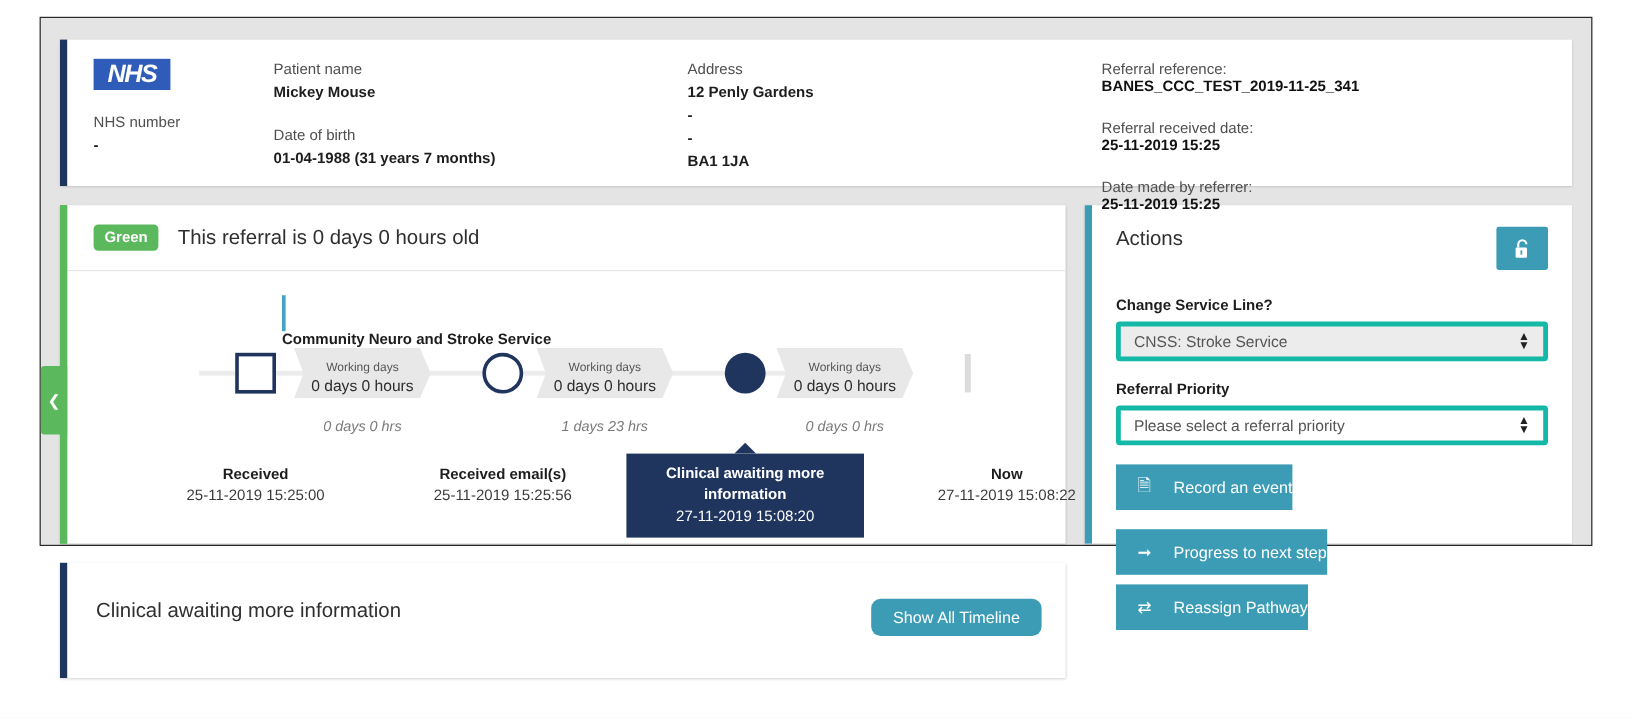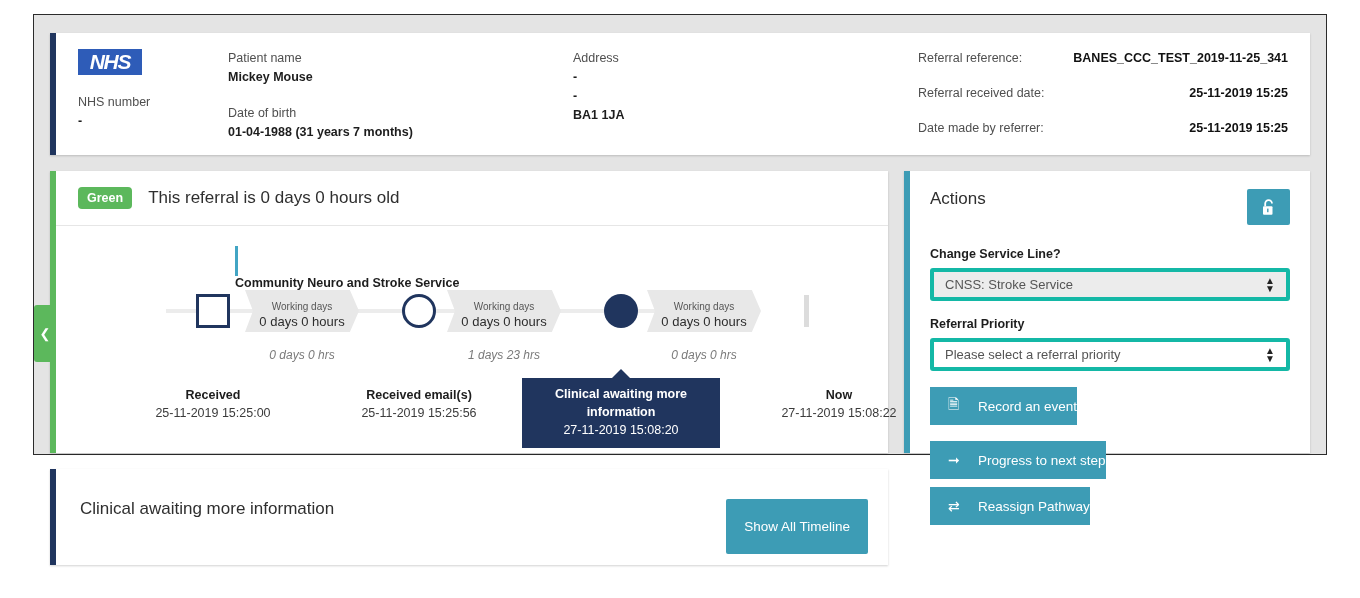--- a/index.html
+++ b/index.html
@@ -64,23 +64,24 @@
   .fld-value {
     font-size: 12.5px;
     color: #1d1d1d;
     font-weight: bold;
     line-height: 19px;
   }
   .fld-gap { height: 17px; }
 
   .ref-row {
     display: flex;
-    justify-content: space-between;
+    justify-content: flex-end;
     align-items: baseline;
     margin-bottom: 21px;
+    flex-direction: column;
   }
   .ref-key { font-size: 12.5px; color: #4f4f4f; }
   .ref-val { font-size: 12.5px; color: #111111; font-weight: bold; }
 
   
   #middle {
     margin-top: 16px;
     display: flex;
     gap: 16px;
     height: 282px;
@@ -363,22 +364,22 @@
   }
   .bottom-text {
     font-size: 17px;
     color: #2f2f2f;
   }
   .show-timeline-btn {
     background: #3d9cb5;
     color: #ffffff;
     border: none;
     font-size: 13.5px;
-    padding: 20px 18px;
-    border-radius: 2px;
+    padding: 8px 18px;
+    border-radius: 8px;
     cursor: pointer;
   }
 </style>
 </head>
 <body>
 
 <div id="app">
 
   <div class="card" id="header-card">
 
@@ -391,20 +392,21 @@
     <div class="col-patient">
       <div class="fld-label">Patient name</div>
       <div class="fld-value">Mickey Mouse</div>
       <div class="fld-gap"></div>
       <div class="fld-label">Date of birth</div>
       <div class="fld-value">01-04-1988 (31 years 7 months)</div>
     </div>
 
     <div class="col-address">
       <div class="fld-label">Address</div>
+      <div class="fld-value">12 Penly Gardens</div>
       <div class="fld-value">-</div>
       <div class="fld-value">-</div>
       <div class="fld-value">BA1 1JA</div>
     </div>
 
     <div class="col-ref">
       <div class="ref-row">
         <span class="ref-key">Referral reference:</span>
         <span class="ref-val">BANES_CCC_TEST_2019-11-25_341</span>
       </div>

